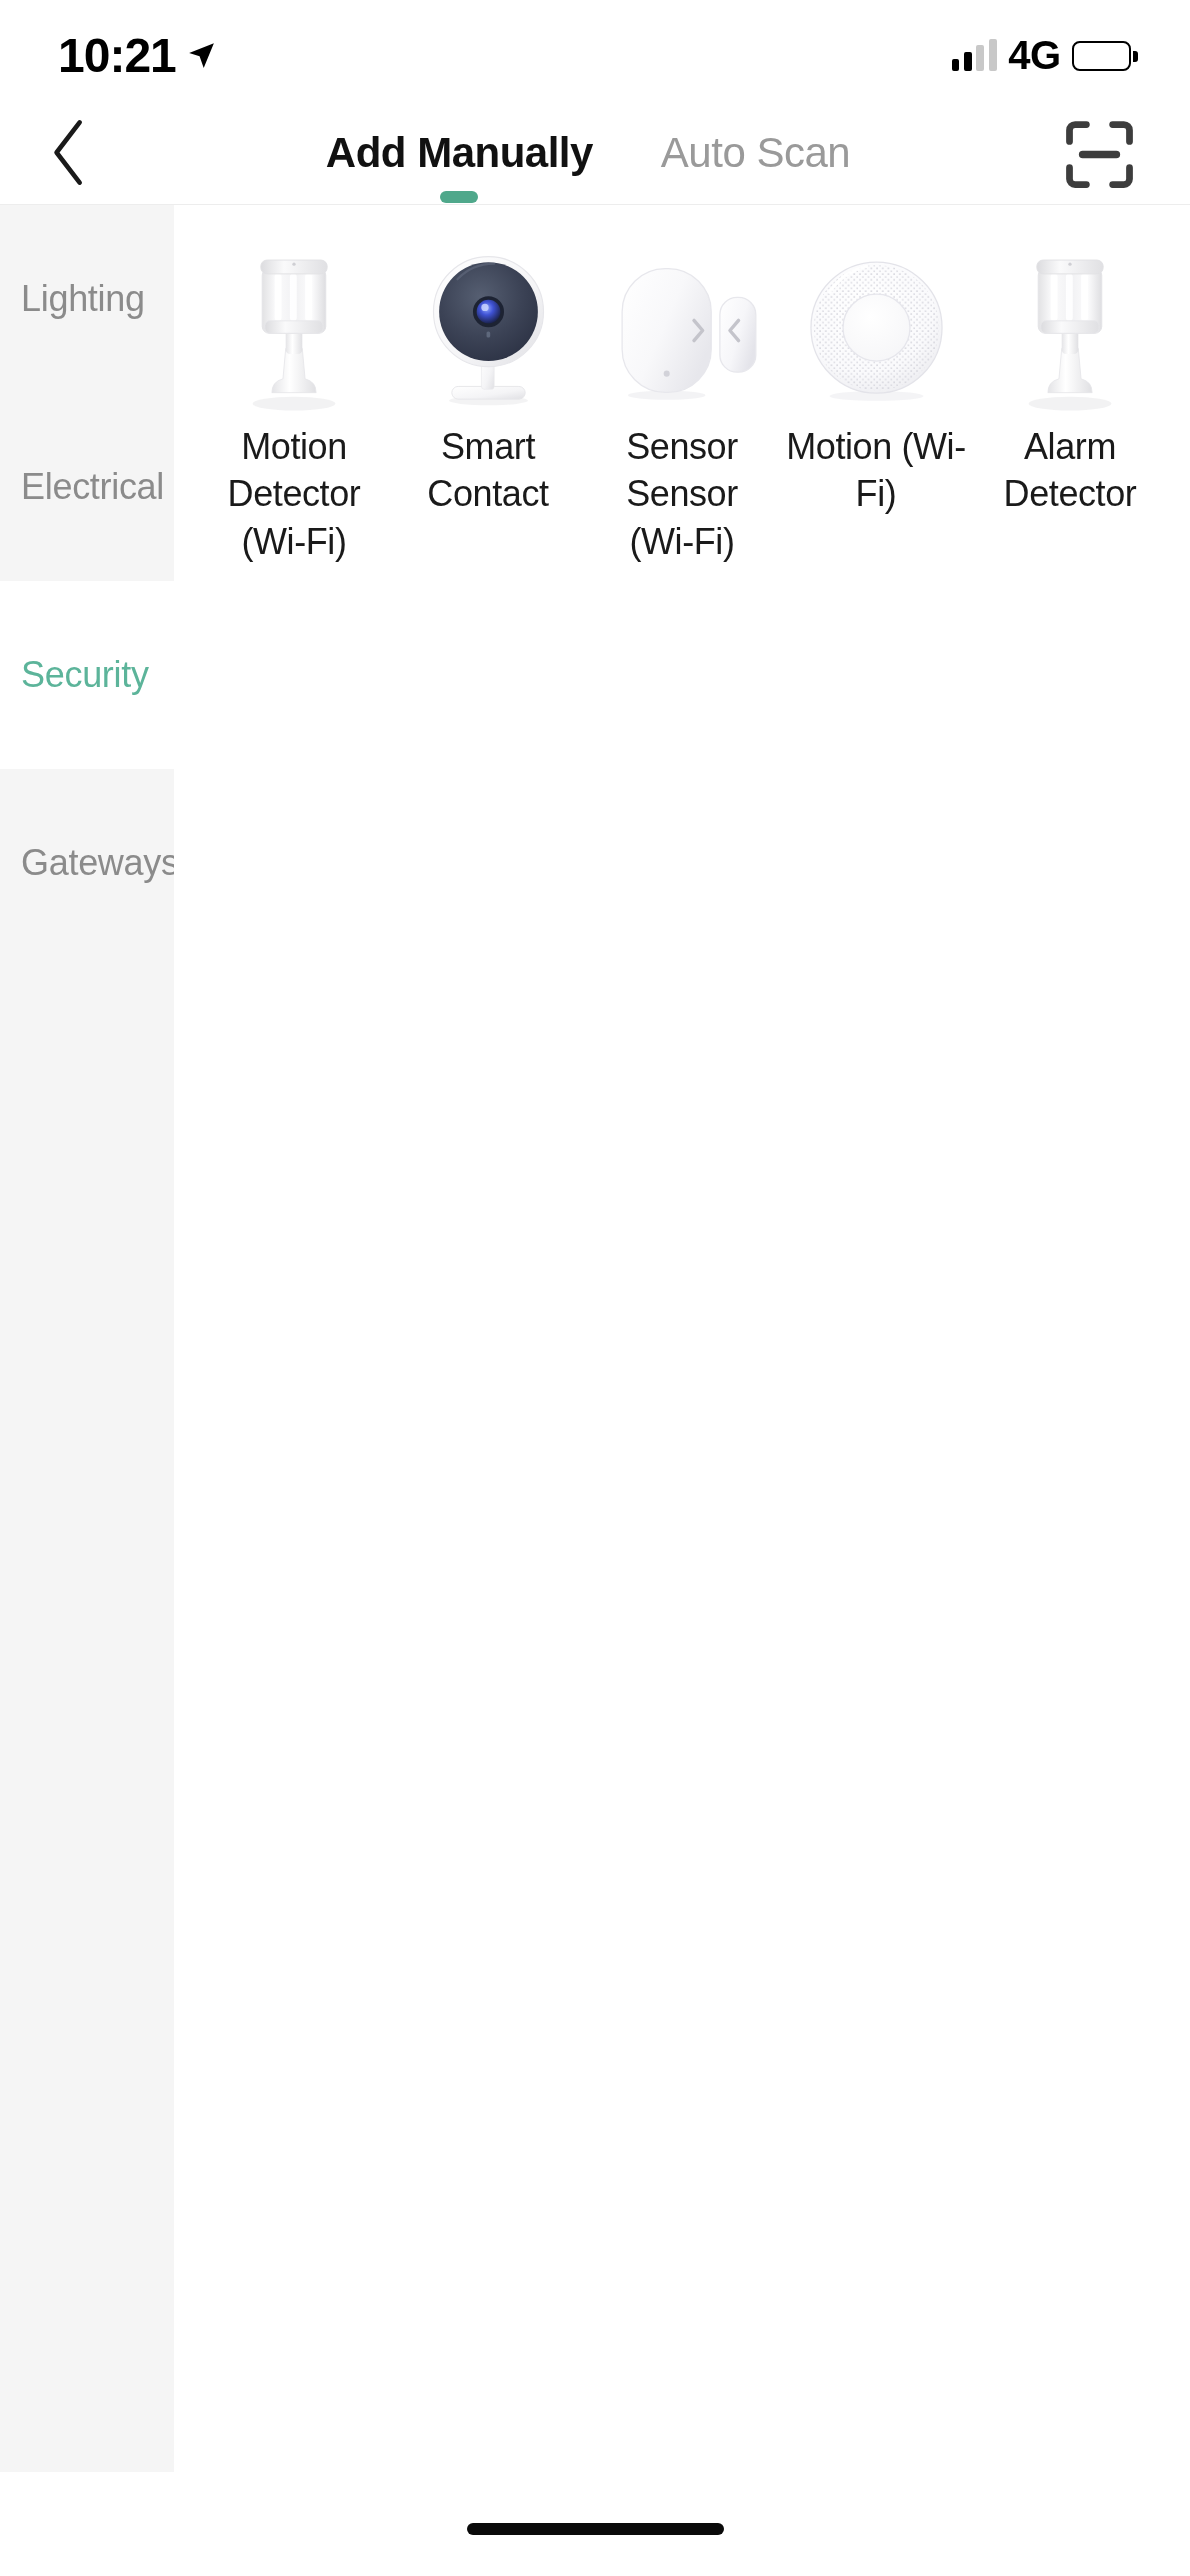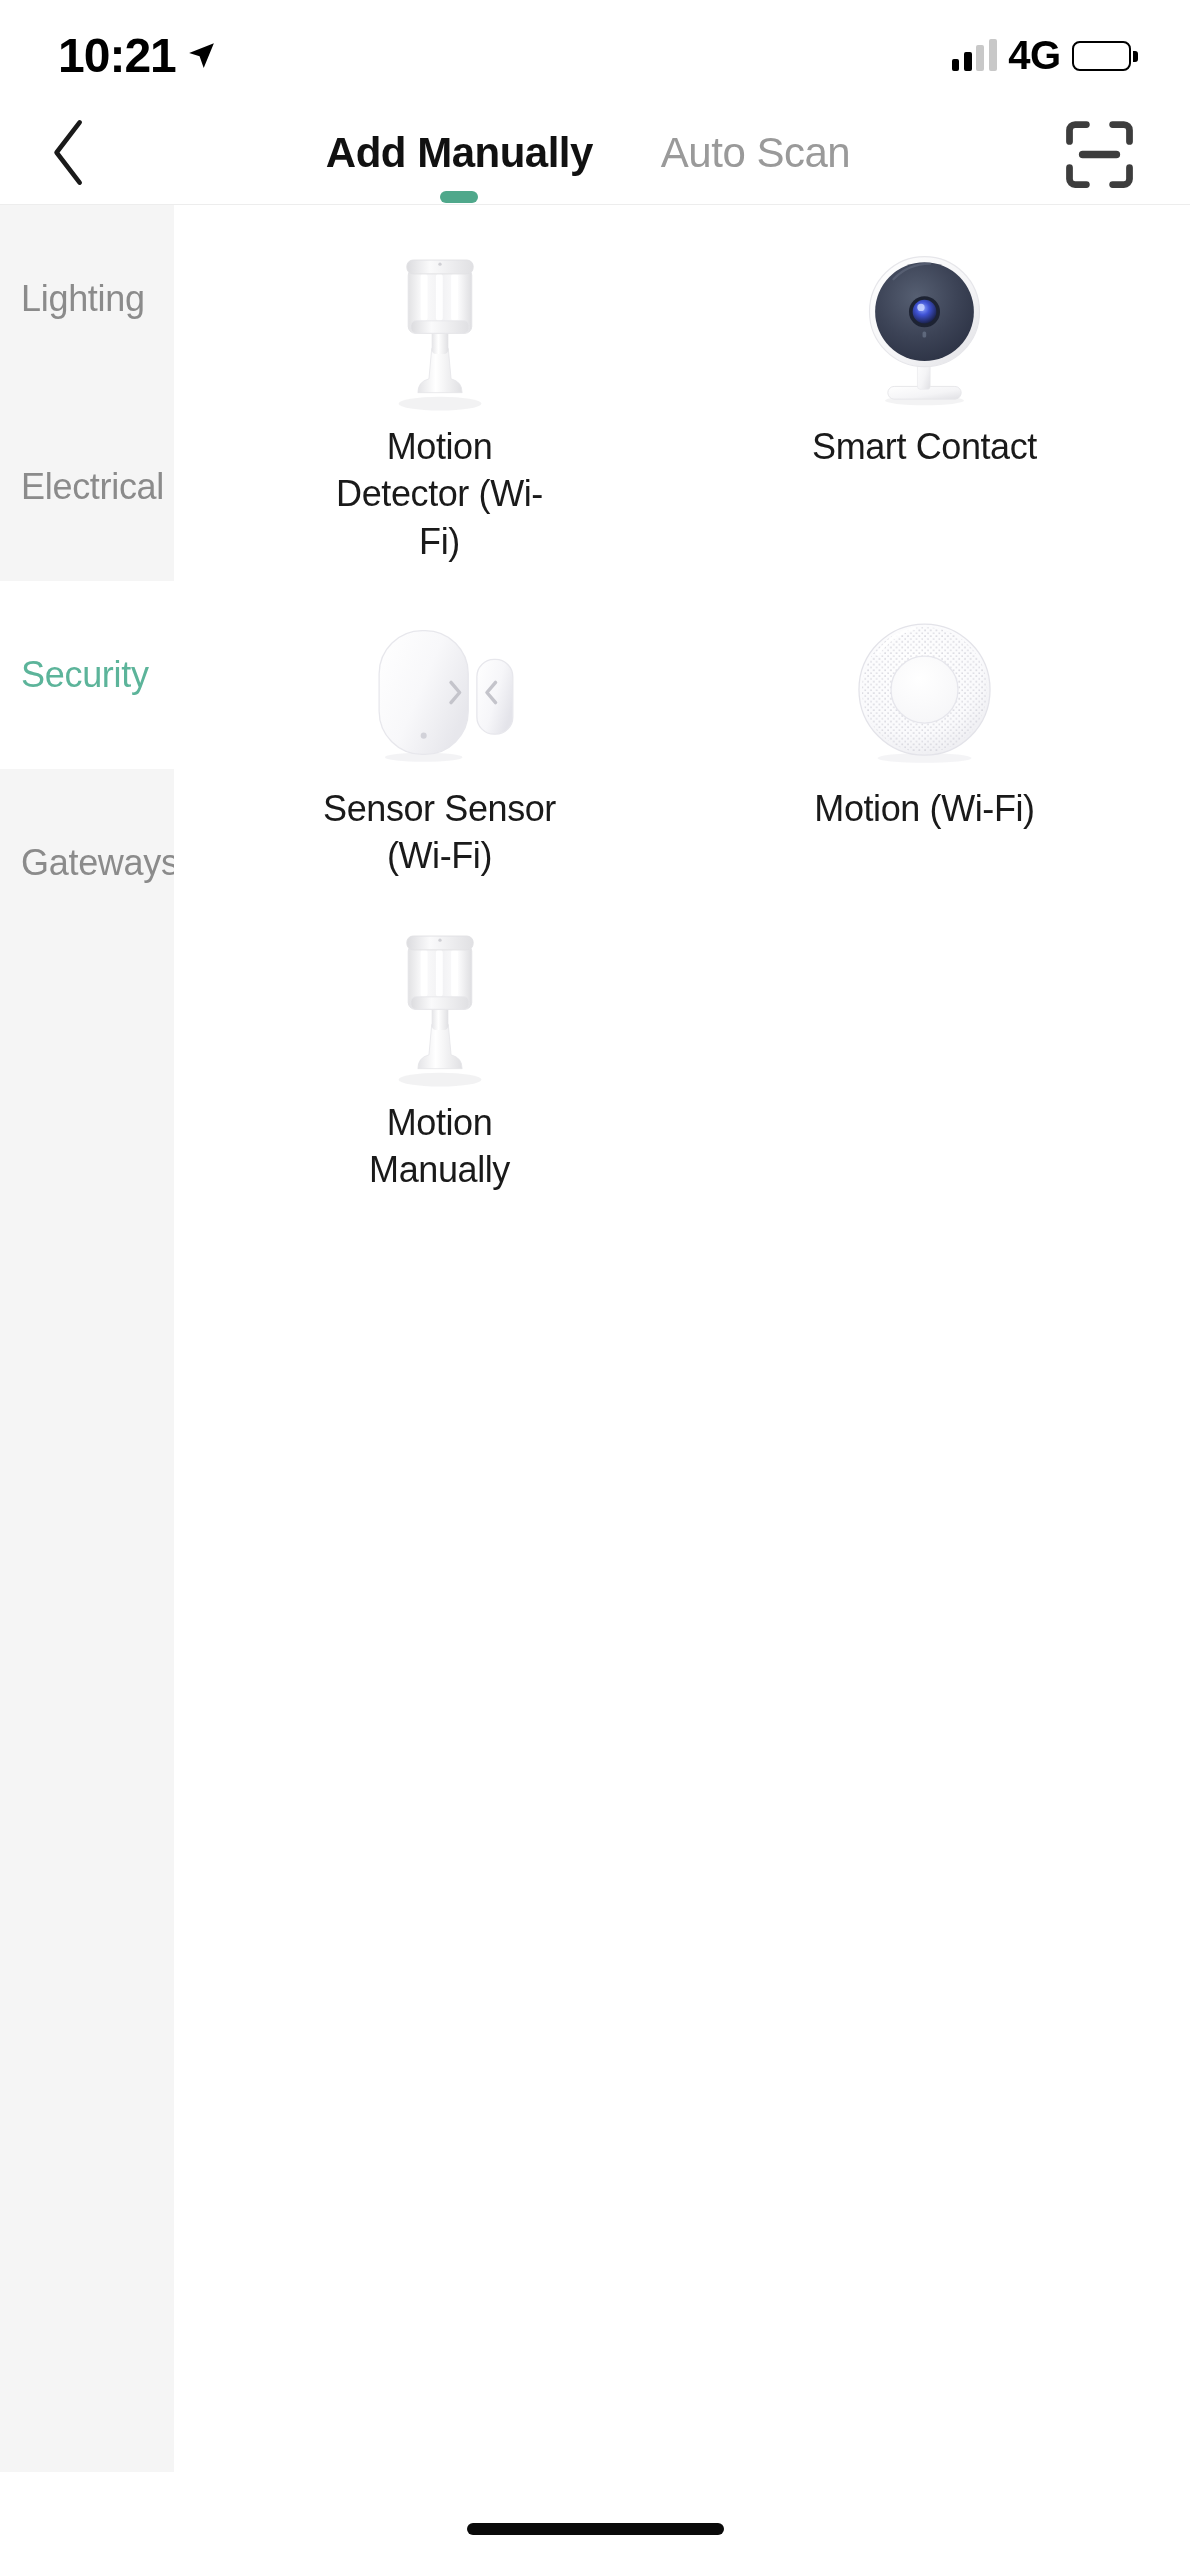--- a/index.html
+++ b/index.html
@@ -215,21 +215,21 @@
 
   
   .device-panel {
     flex: 1 1 auto;
     background: #ffffff;
     padding: 35px 23px 0 23px;
     overflow: hidden;
   }
   .device-grid {
     display: grid;
-    grid-template-columns: repeat(2, 1fr);
+    grid-template-columns: repeat(5, 1fr);
     row-gap: 33px;
     align-content: start;
   }
   .device-cell {
     display: flex;
     flex-direction: column;
     align-items: center;
     cursor: pointer;
     padding: 3.8px 5.8px;
   }
@@ -479,21 +479,21 @@
               <rect x="44" y="58" width="12" height="18" rx="3" fill="url(#mdStand)"></rect>
               <rect x="27" y="14" width="46" height="47" rx="5" fill="url(#mdBody)" stroke="#e3e3e6" stroke-width="0.7"></rect>
               <rect x="36" y="18" width="5" height="34" rx="2.2" fill="#ffffff" opacity="0.92"></rect>
               <rect x="47" y="18" width="5" height="34" rx="2.2" fill="#ffffff" opacity="0.92"></rect>
               <rect x="58" y="18" width="5" height="34" rx="2.2" fill="#ffffff" opacity="0.92"></rect>
               <rect x="26" y="8" width="48" height="10" rx="4.5" fill="url(#mdCap)" stroke="#e1e1e4" stroke-width="0.7"></rect>
               <circle cx="50" cy="11" r="1.2" fill="#cfcfd4"></circle>
               <rect x="29" y="52" width="42" height="9" rx="3.5" fill="url(#mdCap)" stroke="#e6e6e9" stroke-width="0.6"></rect>
             </svg>
           </div>
-          <div class="device-label">Motion Manually</div>
+          <div class="device-label">Alarm Detector</div>
         </div>
 
       </div>
     </div>
   </div>
 
   <div class="home-bar-area">
     <div class="home-indicator"></div>
   </div>
 

